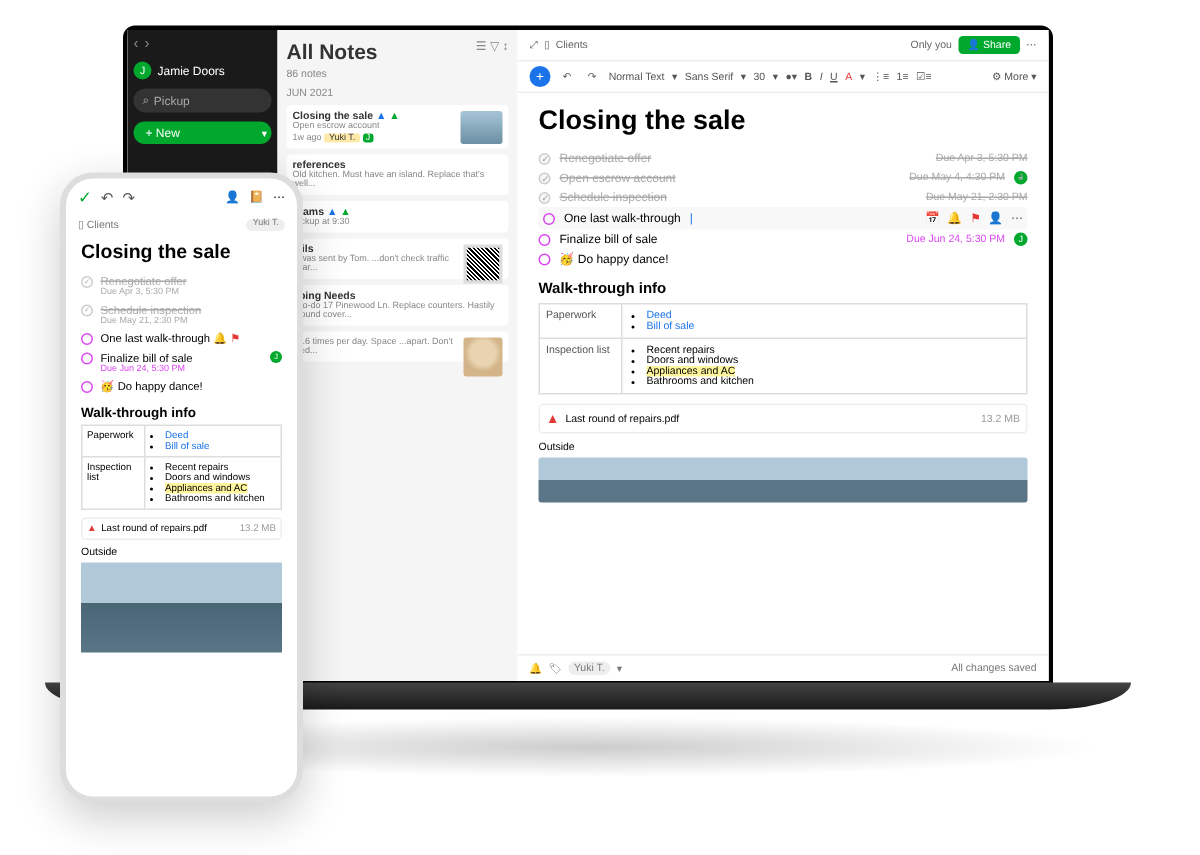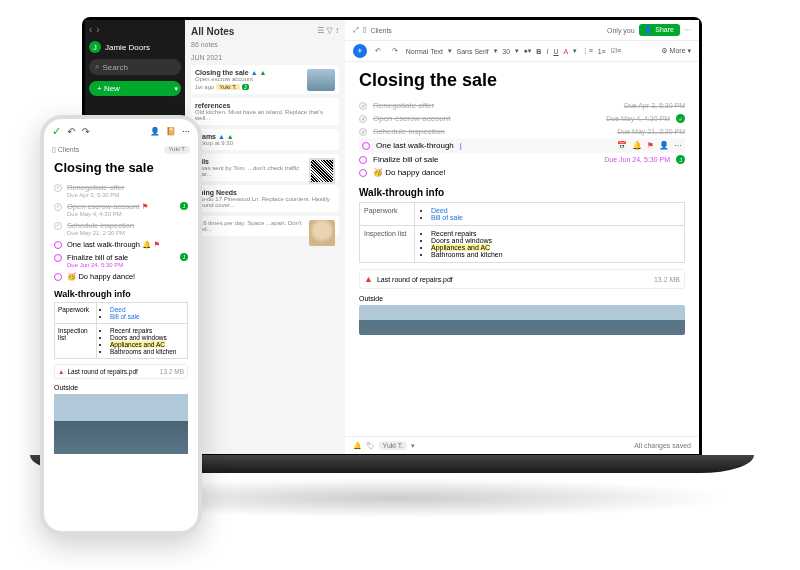--- a/index.html
+++ b/index.html
@@ -13,21 +13,21 @@
   .d-sidebar { width: 100px; background: #1a1a1a; color: #fff; font-size: 8px; padding: 4px; }
   .d-sidebar .nav-top { display: flex; gap: 4px; margin-bottom: 6px; color: #888; }
   .d-sidebar .nav-top span { font-size: 10px; }
   .d-avatar { display: flex; align-items: center; gap: 4px; margin-bottom: 6px; }
   .d-avatar .circle { width: 12px; height: 12px; border-radius: 50%; background: #00a82d; font-size: 7px; display:flex;align-items:center;justify-content:center; }
   .d-search { background: #333; border-radius: 10px; padding: 3px 6px; display:flex; align-items:center; gap:3px; color:#aaa; margin-bottom:6px; }
   .d-new { background: #00a82d; border-radius: 10px; padding: 3px 8px; display:flex; align-items:center; gap:3px; color:#fff; position:relative; }
   .d-new::after { content: "▾"; position: absolute; right: 3px; font-size: 7px; }
 
   .d-notelist { width: 160px; background: #f5f5f5; font-size: 8px; padding: 6px; color: #333; }
-  .d-notelist h3 { font-size: 10px; font-weight: 600; margin-bottom: 4px; }
+  .d-notelist h3 { font-size: 14px; font-weight: 600; margin-bottom: 4px; }
   .d-notelist .count { color: #888; font-size: 7px; margin-bottom: 6px; }
   .nl-icons { float: right; color: #888; font-size: 8px; }
   .d-notelist .month { font-size: 7px; color: #888; margin: 4px 0; }
   .nl-card { background: #fff; border-radius: 3px; padding: 4px; margin-bottom: 4px; font-size: 7px; }
   .nl-card .thumb { float: right; width: 28px; height: 22px; background: linear-gradient(180deg,#a8c5d8,#6b8fa3); border-radius: 2px; margin-left:3px;}
   .nl-card .title { font-weight: 600; }
   .nl-card .sub { color: #888; font-size: 6px; }
   .nl-tag { display:inline-block; font-size:6px; background:#ffe9a8; padding:0 3px; border-radius:2px; margin-top:2px;}
   .nl-green{display:inline-block;font-size:6px;background:#00a82d;color:#fff;padding:0 2px;border-radius:2px;}
   .nl-qr{float:right;width:26px;height:26px;background:repeating-linear-gradient(45deg,#000 0 1px,#fff 1px 2px);border:2px solid #ddd;}
@@ -125,21 +125,21 @@
     <div class="nav-top">
       <span>‹</span>
       <span>›</span>
     </div>
     <div class="d-avatar">
       <span class="circle">J</span>
       <span>Jamie Doors</span>
     </div>
     <div class="d-search">
       <span>⌕</span>
-      <span>Search</span>
+      <span>Pickup</span>
     </div>
     <div class="d-new">
       <span>+ New</span>
     </div>
   </div>
 
   <div class="d-notelist">
     <span class="nl-icons">☰ ▽ ↕</span>
     <h3>All Notes</h3>
     <div class="count">86 notes</div>
@@ -306,25 +306,20 @@
   </div>
   <div class="p-content">
     <h2>Closing the sale</h2>
     <div id="p-tasks">
         <div class="p-task s">
           <span class="tc d"></span>
           <span class="pt-body"><span class="pt-t">Renegotiate offer</span><div class="pt-due">Due Apr 3, 5:30 PM</div></span>
         </div>
         <div class="p-task s">
           <span class="tc d"></span>
-          <span class="pt-body"><span class="pt-t">Open escrow account</span><span class="flag-r"> ⚑</span><div class="pt-due">Due May 4, 4:30 PM</div></span>
-          <span class="badge">J</span>
-        </div>
-        <div class="p-task s">
-          <span class="tc d"></span>
           <span class="pt-body"><span class="pt-t">Schedule inspection</span><div class="pt-due">Due May 21, 2:30 PM</div></span>
         </div>
         <div class="p-task">
           <span class="tc o"></span>
           <span class="pt-body"><span class="pt-t">One last walk-through</span><span class="bell-b"> 🔔</span><span class="flag-r"> ⚑</span></span>
         </div>
         <div class="p-task">
           <span class="tc o"></span>
           <span class="pt-body"><span class="pt-t">Finalize bill of sale</span><div class="pt-due pk">Due Jun 24, 5:30 PM</div></span>
           <span class="badge">J</span>

